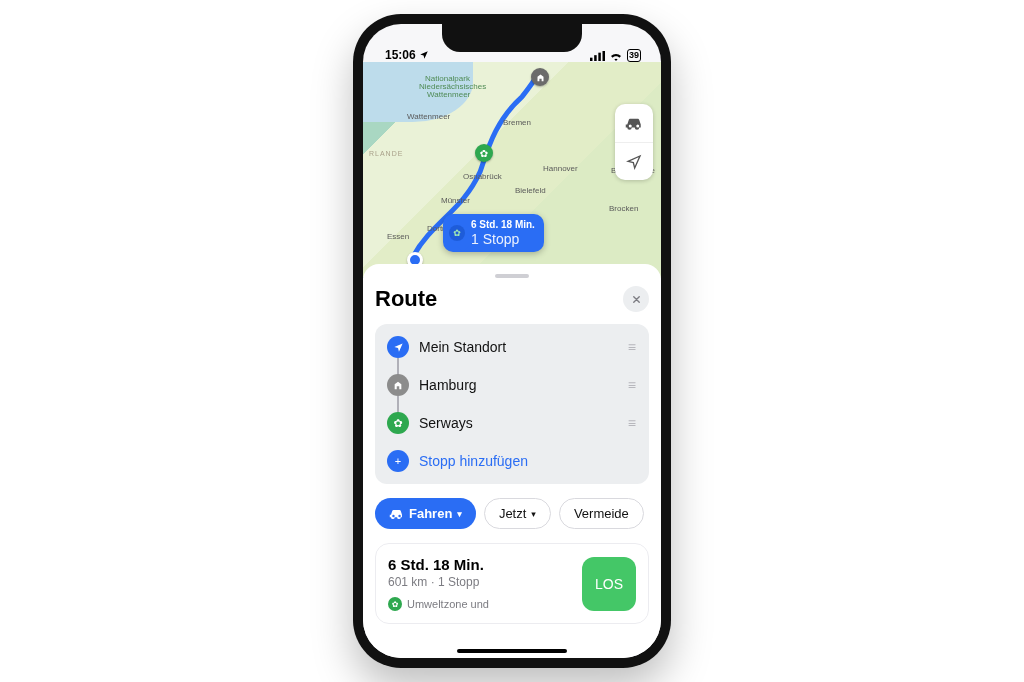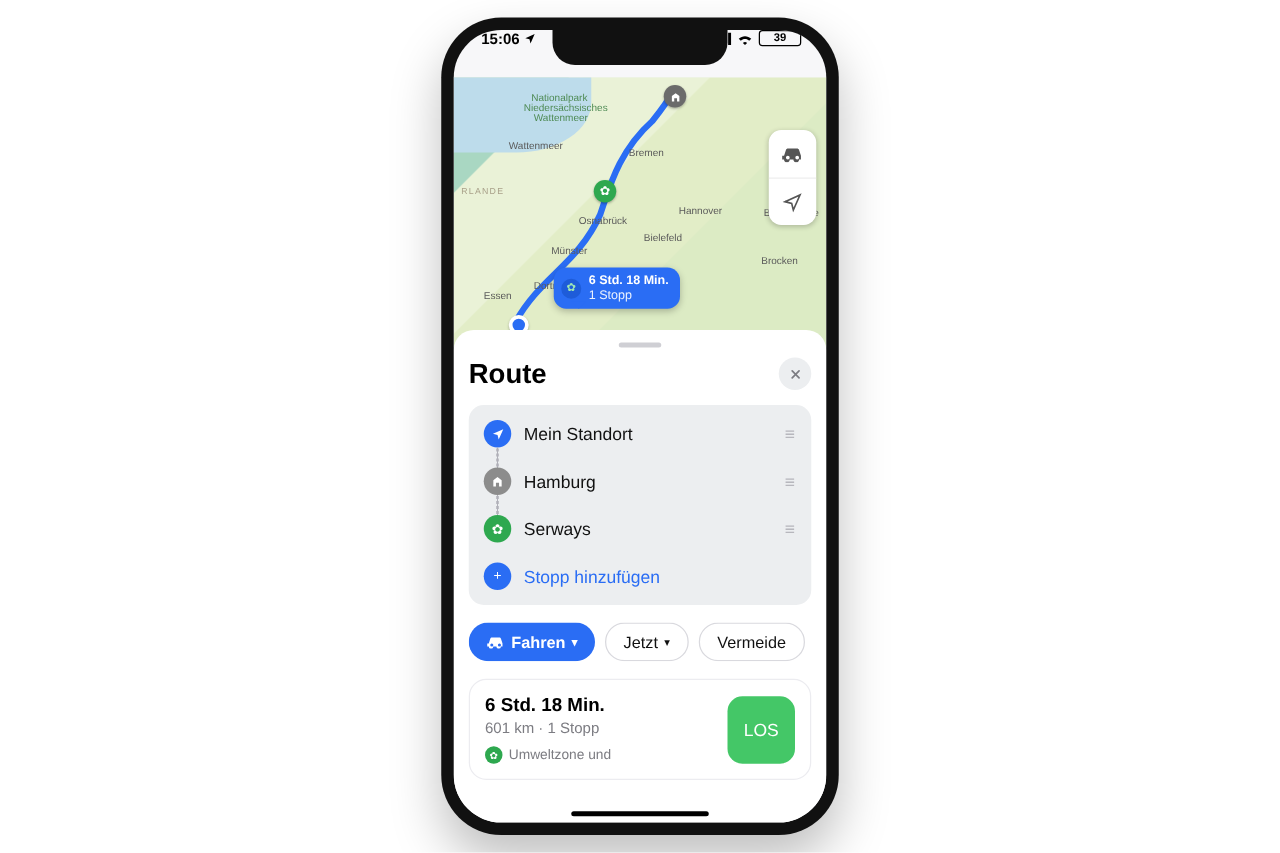--- a/index.html
+++ b/index.html
@@ -48,32 +48,32 @@
     transform: translateX(-50%);
     width: 110px; height: 4px;
     background: #000;
     border-radius: 3px;
     z-index: 60;
   }
   
   .status-bar {
     height: 38px;
     display: flex;
-    align-items: flex-start;
+    align-items: flex-end;
     justify-content: space-between;
     padding: 0 20px 0 22px;
     font-size: 12px;
     font-weight: 600;
     position: relative;
     z-index: 40;
   }
   .status-left { display:flex; align-items:center; gap:3px; }
   .status-right { display:flex; align-items:center; gap:4px; }
   .battery-pill {
-    border:1px solid #000; border-radius:3px; padding:0 11px;
+    border:1px solid #000; border-radius:3px; padding:0 1px;
     font-size:9px; line-height:11px; font-weight:700;
     display:flex; align-items:center;
   }
   
   .map {
     height: 216px;
     position: relative;
     background:
       linear-gradient(135deg,#a9d7c2 0 18%,#eaf2d7 18% 40%,#e2edc7 40% 62%,#dcebc4 62% 100%);
     border-bottom: 1px solid rgba(0,0,0,.05);
@@ -110,21 +110,21 @@
     box-shadow:0 2px 6px rgba(0,0,0,.25);
   }
   .route-badge::after{
     content:""; position:absolute; left:14px; bottom:-6px;
     border:6px solid transparent; border-top-color:#2a6df4;
   }
   .route-badge .rb-icon{
     width:16px;height:16px;border-radius:50%;background:#1e5cd9;
     display:flex;align-items:center;justify-content:center;color:#9fe8b4;font-size:9px;
   }
-  .route-badge .rb-sub{ font-size:10px; opacity:.9; font-weight:400;}
+  .route-badge .rb-sub{ font-size:14px; opacity:.9; font-weight:400;}
   .map-controls {
     position:absolute; top:42px; right:8px; width:38px;
     background:#fff; border-radius:10px;
     box-shadow:0 1px 4px rgba(0,0,0,.2);
     overflow:hidden;
   }
   .map-ctrl-btn{
     height:38px; display:flex; align-items:center; justify-content:center;
     color:#555; font-size:17px;
   }

